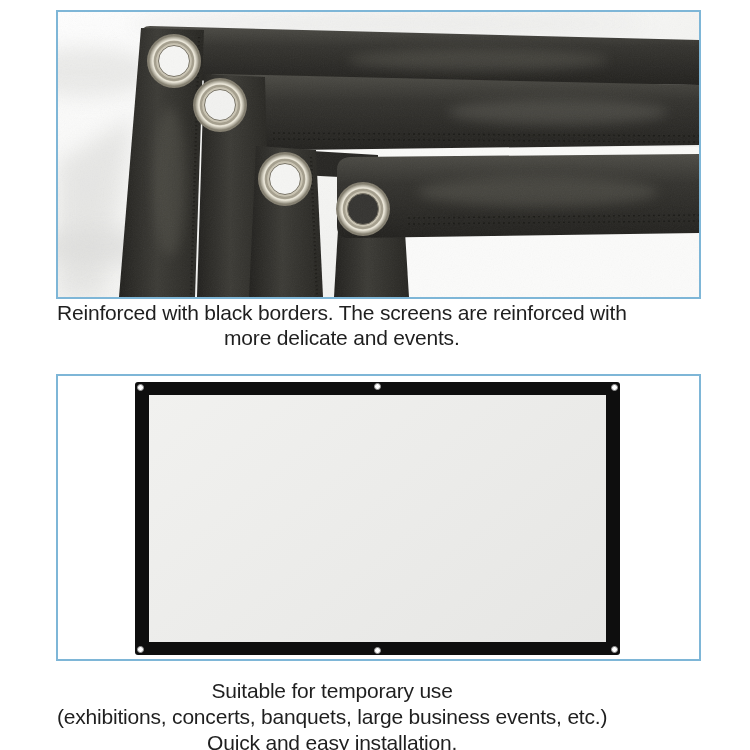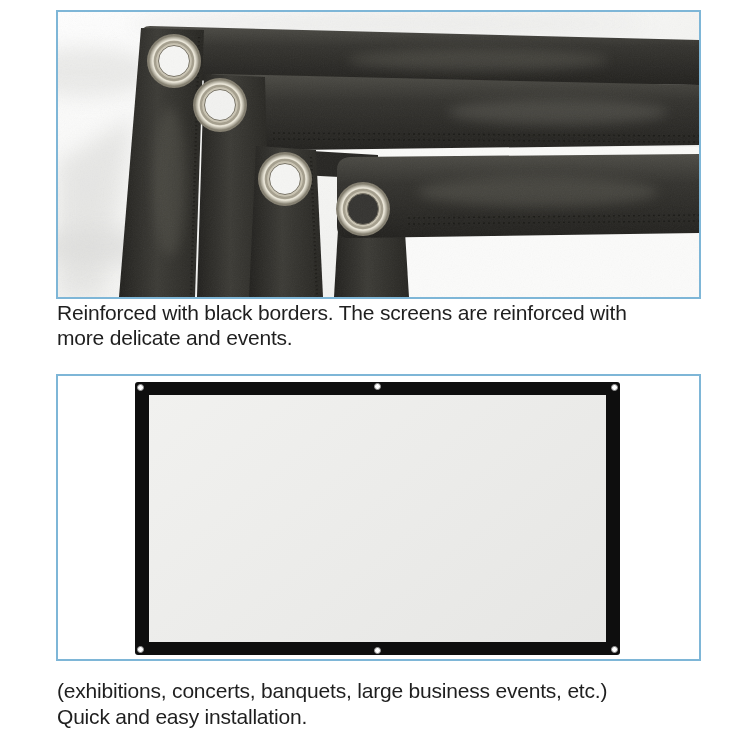--- a/index.html
+++ b/index.html
@@ -21,20 +21,21 @@
     position:absolute;left:56px;border:2px solid var(--frame-border);
     background:#fff;
   }
   .photo-frame{top:10px;width:645px;height:289px;}
   .photo-frame svg{display:block;width:641px;height:285px;}
   .screen-figure{top:374px;width:645px;height:287px;}
   .caption{
     position:absolute;left:57px;color:var(--text);
     font-size:21px;line-height:25px;letter-spacing:-0.2px;
     font-family:"Liberation Sans",sans-serif;
+    text-align:center;
   }
   .caption-1{top:300px;}
   .caption-2{top:678px;line-height:26px;}
   
   .screen{
     position:absolute;left:77px;top:6px;width:485px;height:273px;
     background:var(--screen-border);border-radius:3px;
   }
   .screen-surface{
     position:absolute;left:14px;top:13px;right:14px;bottom:13px;
@@ -185,17 +186,18 @@
       <span class="dot tl"></span>
       <span class="dot tc"></span>
       <span class="dot tr"></span>
       <span class="dot bl"></span>
       <span class="dot bc"></span>
       <span class="dot br"></span>
     </div>
   </figure>
 
   <div class="caption caption-2">
+    <div>Suitable for temporary use</div>
     <div>(exhibitions, concerts, banquets, large business events, etc.)</div>
     <div>Quick and easy installation.</div>
   </div>
 
 </div>
 
 </body></html>

